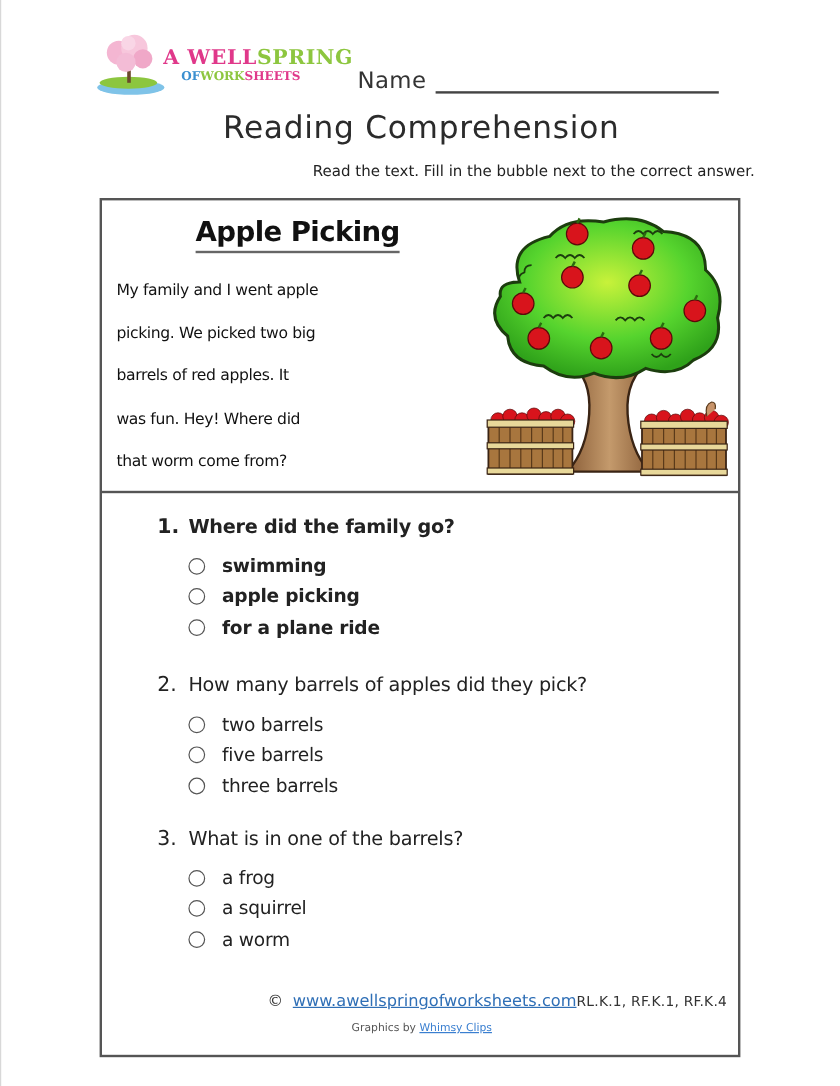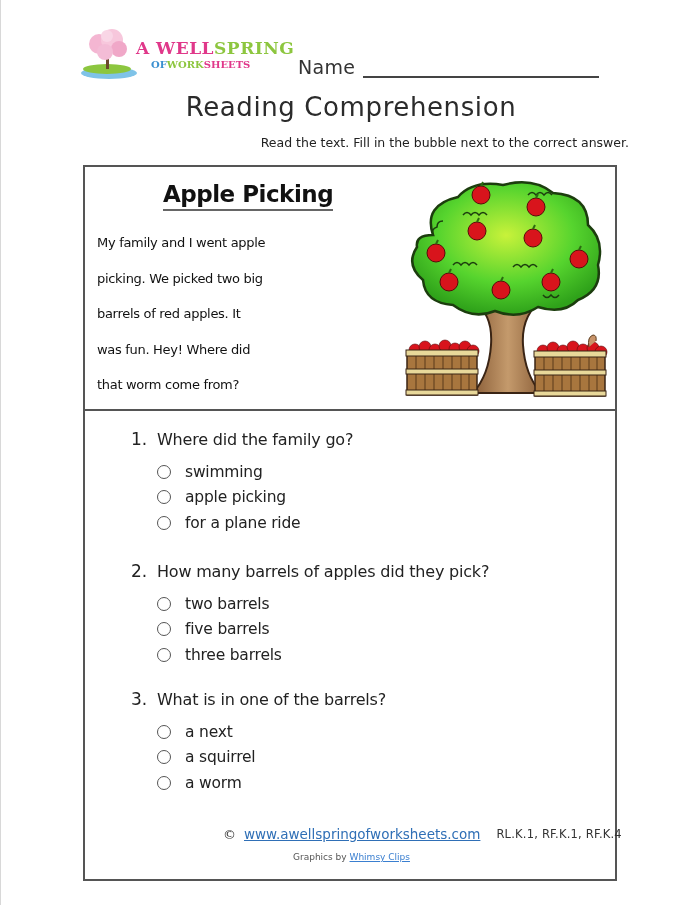--- a/index.html
+++ b/index.html
@@ -42,21 +42,21 @@
     .q-text { font-size: 16px; color: #222; letter-spacing: -0.2px; }
     .opts { margin-top: 10px; margin-left: 26px; text-align: right; }
     .opt { display: flex; align-items: center; height: 25.5px; }
     .bubble { width: 14px; height: 14px; border: 1.5px solid #555; border-radius: 50%; box-sizing: border-box; margin-right: 14px; background: #fff; }
     .opt-label { font-size: 15.5px; color: #222; letter-spacing: -0.2px; }
 
     
     .footer { left: 222px; top: 826px; display: flex; align-items: center; white-space: nowrap; }
     .copyright { font-size: 13px; color: #333; margin-right: 8px; }
     .site-link { font-size: 13.5px; color: #2f6fb6; text-decoration: underline; }
-    .standards { font-size: 11.5px; color: #333; margin-left: 16px; letter-spacing: 0.2px; }
+    .standards { font-size: 11.5px; color: #333; letter-spacing: 0.2px; }
     .credits { left: 292px; top: 852px; font-size: 9px; color: #555; white-space: nowrap; }
     .credits a { color: #3a7fd0; text-decoration: underline; }
   </style>
 </head>
 <body>
 
 <div class="abs logo">
   <svg width="70" height="58" viewBox="0 0 70 58" style="position:absolute;left:0;top:0;">
     <ellipse cx="30" cy="47" rx="28" ry="6" fill="#7fc3e8"></ellipse>
     <ellipse cx="28" cy="43" rx="24" ry="5" fill="#8cc63f"></ellipse>
@@ -192,21 +192,21 @@
           <line x1="194" y1="181" x2="194" y2="219"></line>
       </g>
       <rect x="131" y="176" width="72" height="6" fill="#e8d89a" stroke="#3a2414" stroke-width="1"></rect>
       <rect x="131" y="195" width="72" height="5" fill="#e8d89a" stroke="#3a2414" stroke-width="1"></rect>
       <rect x="131" y="216" width="72" height="5" fill="#e8d89a" stroke="#3a2414" stroke-width="1"></rect>
     </g>
   </svg>
 
   <div class="divider"></div>
 
-  <div class="q" style="top:262px;">
+  <div class="q" style="top:262px;font-weight:bold;">
     <span class="q-num">1.</span><span class="q-text">Where did the family go?</span>
     <div class="opts">
       <div class="opt">
           <span class="bubble"></span>
           <span class="opt-label">swimming</span>
         </div>
       <div class="opt">
           <span class="bubble"></span>
           <span class="opt-label">apple picking</span>
         </div>
@@ -233,21 +233,21 @@
           <span class="opt-label">three barrels</span>
         </div>
     </div>
   </div>
 
   <div class="q" style="top:522px;">
     <span class="q-num">3.</span><span class="q-text">What is in one of the barrels?</span>
     <div class="opts">
       <div class="opt">
           <span class="bubble"></span>
-          <span class="opt-label">a next</span>
+          <span class="opt-label">a frog</span>
         </div>
       <div class="opt">
           <span class="bubble"></span>
           <span class="opt-label">a squirrel</span>
         </div>
       <div class="opt">
           <span class="bubble"></span>
           <span class="opt-label">a worm</span>
         </div>
     </div>

